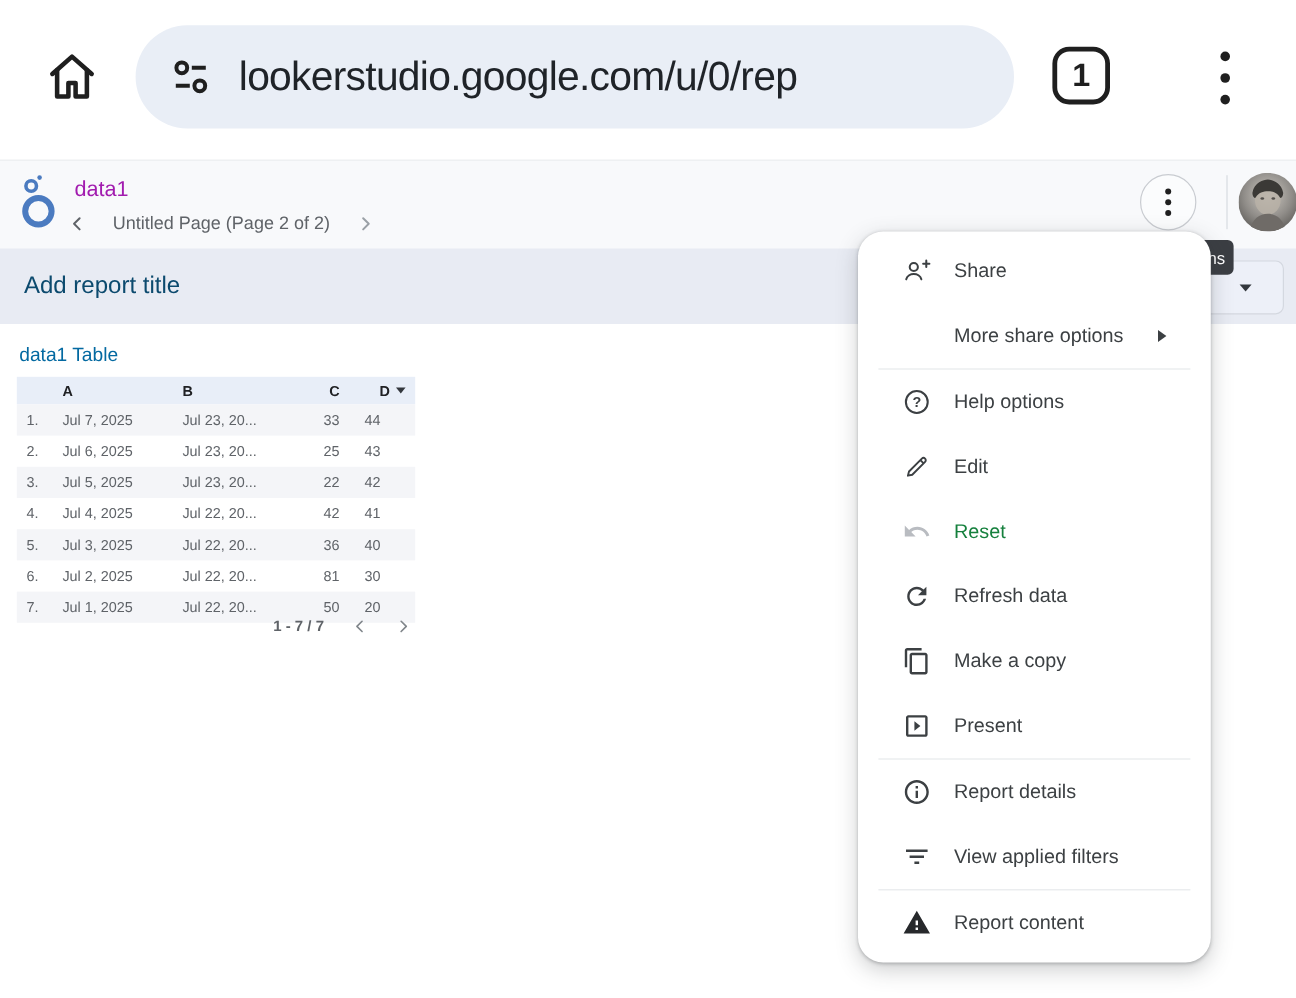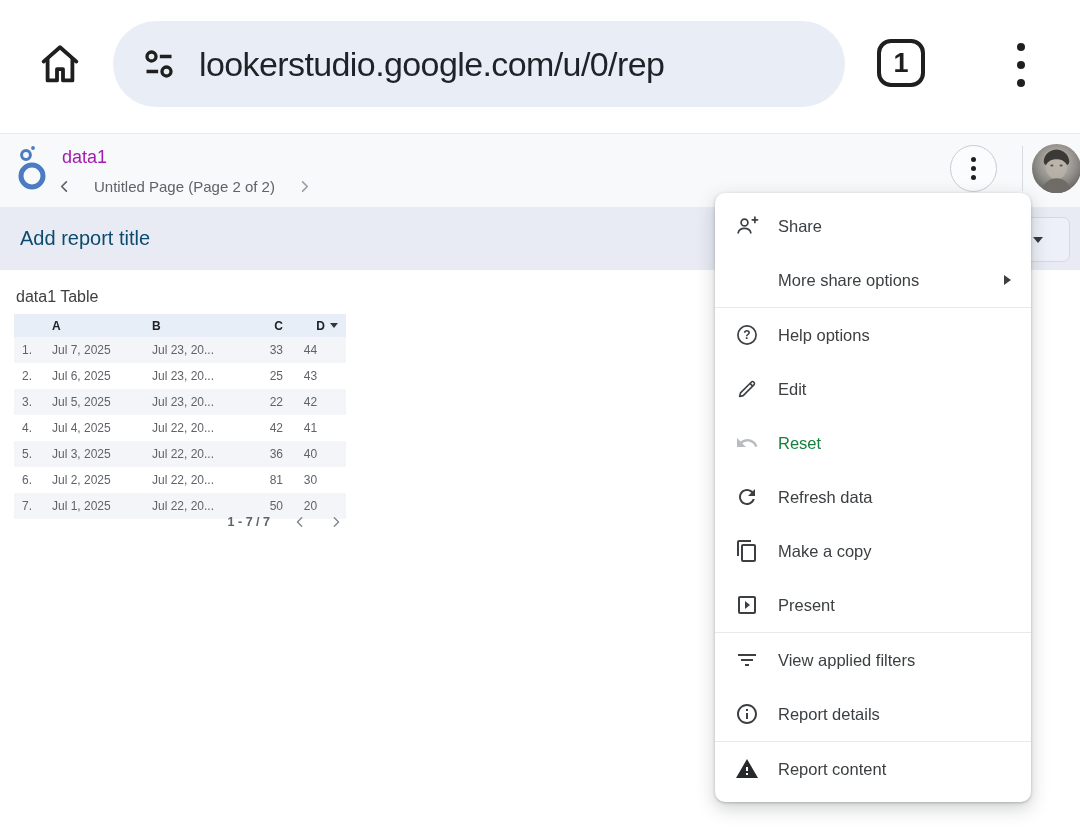--- a/index.html
+++ b/index.html
@@ -37,38 +37,38 @@
              display:flex;align-items:center;padding-left:20px;box-sizing:border-box;font-size:20px;color:#0c4a6e;}
   .range-control{position:absolute;left:958px;top:217px;width:112px;height:45px;background:#edf0f8;
                  border:1px solid #d4d8e0;border-radius:7px;box-sizing:border-box;z-index:1;}
   .range-caret{position:absolute;right:26px;top:19px;width:0;height:0;border-left:5px solid transparent;
                border-right:5px solid transparent;border-top:6px solid #33373d;}
   .tooltip{position:absolute;left:958px;top:200px;width:70px;height:29px;background:#3b3e43;border-radius:5px;
            color:#fff;font-size:14px;display:flex;align-items:center;justify-content:flex-end;
            padding-right:7px;box-sizing:border-box;z-index:2;}
 
   
-  .chart-title{position:absolute;left:16px;top:288px;font-size:16px;color:#404040;}
+  .chart-title{position:absolute;left:16px;top:288px;font-size:16px;color:#0369a1;}
   .data-table{position:absolute;left:14px;top:314px;width:332px;font-size:12px;}
   .t-head{display:grid;grid-template-columns:38px 100px 105px 26px 63px;height:23px;align-items:center;
           background:#e8eef8;font-weight:700;color:#202124;}
   .t-row{display:grid;grid-template-columns:38px 100px 105px 26px 63px;height:26px;align-items:center;color:#5f6368;}
   .t-row:nth-child(even){background:#f4f5f8;}
   .c-idx{padding-left:8px;}
   .c-num{text-align:right;}
   .c-d{text-align:center;padding-right:8px;box-sizing:border-box;}
   .h-d{display:flex;align-items:center;justify-content:flex-end;gap:5px;padding-right:8px;box-sizing:border-box;}
   .sort-caret{width:0;height:0;border-left:4px solid transparent;border-right:4px solid transparent;border-top:5px solid #33373d;}
   .pagination{position:absolute;left:14px;top:515px;width:332px;display:flex;justify-content:flex-end;
               align-items:center;gap:24px;color:#5f6368;font-size:12.5px;padding-right:4px;box-sizing:border-box;font-weight:bold;}
   .pg-chev{width:12px;height:12px;}
 
   
-  .menu{position:absolute;left:715px;top:193px;width:316px;background:#fff;border-radius:10px;z-index:3;
-        box-shadow:0 1px 3px rgba(60,64,67,.3),0 6px 18px rgba(60,64,67,.25);padding:6px 0;}
+  .menu{position:absolute;left:715px;top:193px;width:260px;background:#fff;border-radius:21px;z-index:3;
+        box-shadow:0 1px 3px rgba(60,64,67,.3),0 6px 18px rgba(60,64,67,.25);padding:6px 17px;}
   .menu-item{height:54px;display:flex;align-items:center;padding:0 20px;gap:19px;font-size:16.5px;color:#3c4043;cursor:pointer;}
   .menu-icon{width:24px;height:24px;flex:none;}
   .menu-item.disabled{color:#15803d;}
   .submenu-arrow{margin-left:auto;width:0;height:0;border-top:5.5px solid transparent;
                  border-bottom:5.5px solid transparent;border-left:7px solid #3c4043;}
   .menu-divider{height:1px;background:#e7e9ec;}
 </style>
 </head>
 <body>
 
@@ -280,30 +280,30 @@
       <svg class="menu-icon" viewBox="0 0 24 24" fill="#3c4043">
         <path d="M10 8v8l5-4-5-4zm9-5H5c-1.1 0-2 .9-2 2v14c0 1.1.9 2 2 2h14c1.1 0 2-.9 2-2V5c0-1.1-.9-2-2-2zm0 16H5V5h14v14z"></path>
       </svg>
       <span>Present</span>
     </div>
 
     <div class="menu-divider"></div>
 
     <div class="menu-item">
       <svg class="menu-icon" viewBox="0 0 24 24" fill="#3c4043">
+        <path d="M11 7h2v2h-2zm0 4h2v6h-2zm1-9C6.48 2 2 6.48 2 12s4.48 10 10 10 10-4.48 10-10S17.52 2 12 2zm0 18c-4.41 0-8-3.59-8-8s3.59-8 8-8 8 3.59 8 8-3.59 8-8 8z"></path>
+      </svg>
+      <span>Report details</span>
+    </div>
+
+    <div class="menu-item">
+      <svg class="menu-icon" viewBox="0 0 24 24" fill="#3c4043">
         <path d="M10 18h4v-2h-4v2zM3 6v2h18V6H3zm3 7h12v-2H6v2z"></path>
       </svg>
       <span>View applied filters</span>
-    </div>
-
-    <div class="menu-item">
-      <svg class="menu-icon" viewBox="0 0 24 24" fill="#3c4043">
-        <path d="M11 7h2v2h-2zm0 4h2v6h-2zm1-9C6.48 2 2 6.48 2 12s4.48 10 10 10 10-4.48 10-10S17.52 2 12 2zm0 18c-4.41 0-8-3.59-8-8s3.59-8 8-8 8 3.59 8 8-3.59 8-8 8z"></path>
-      </svg>
-      <span>Report details</span>
     </div>
 
     <div class="menu-divider"></div>
 
     <div class="menu-item">
       <svg class="menu-icon" viewBox="0 0 24 24" fill="#27292c">
         <path d="M1 21h22L12 2 1 21zm12-3h-2v-2h2v2zm0-4h-2v-4h2v4z"></path>
       </svg>
       <span>Report content</span>
     </div>

